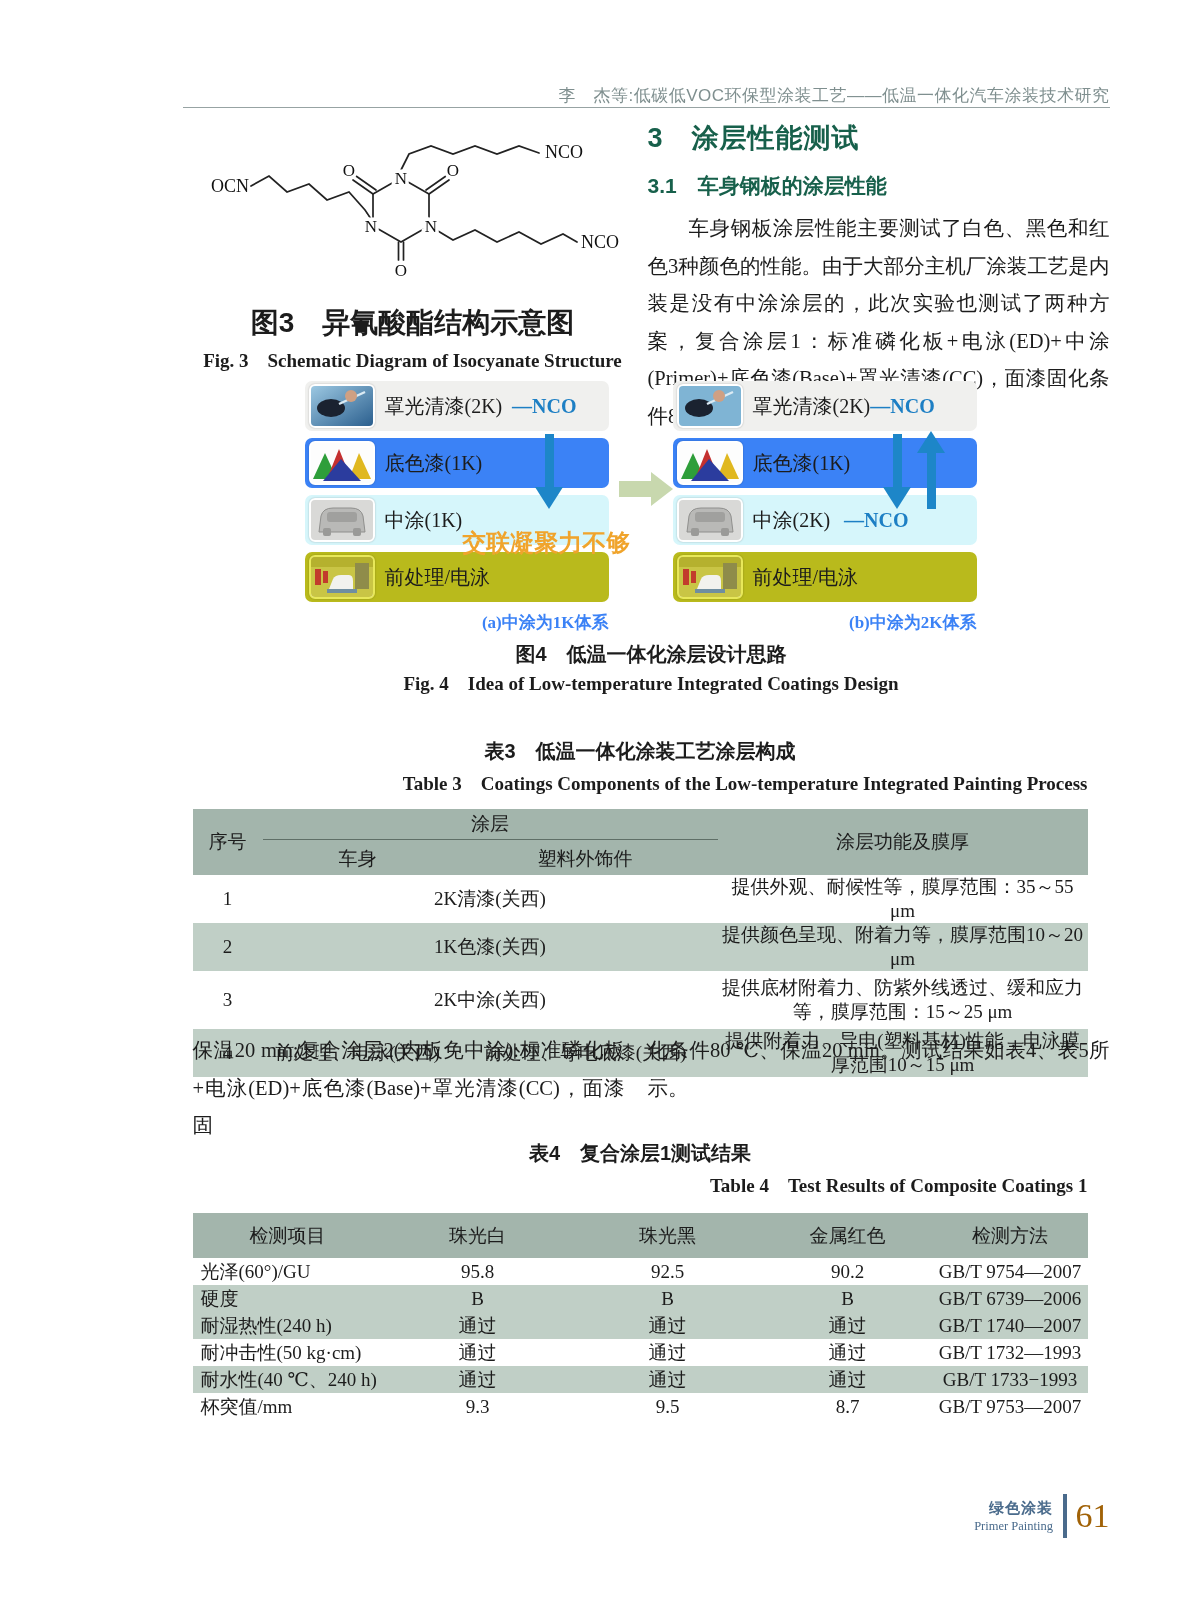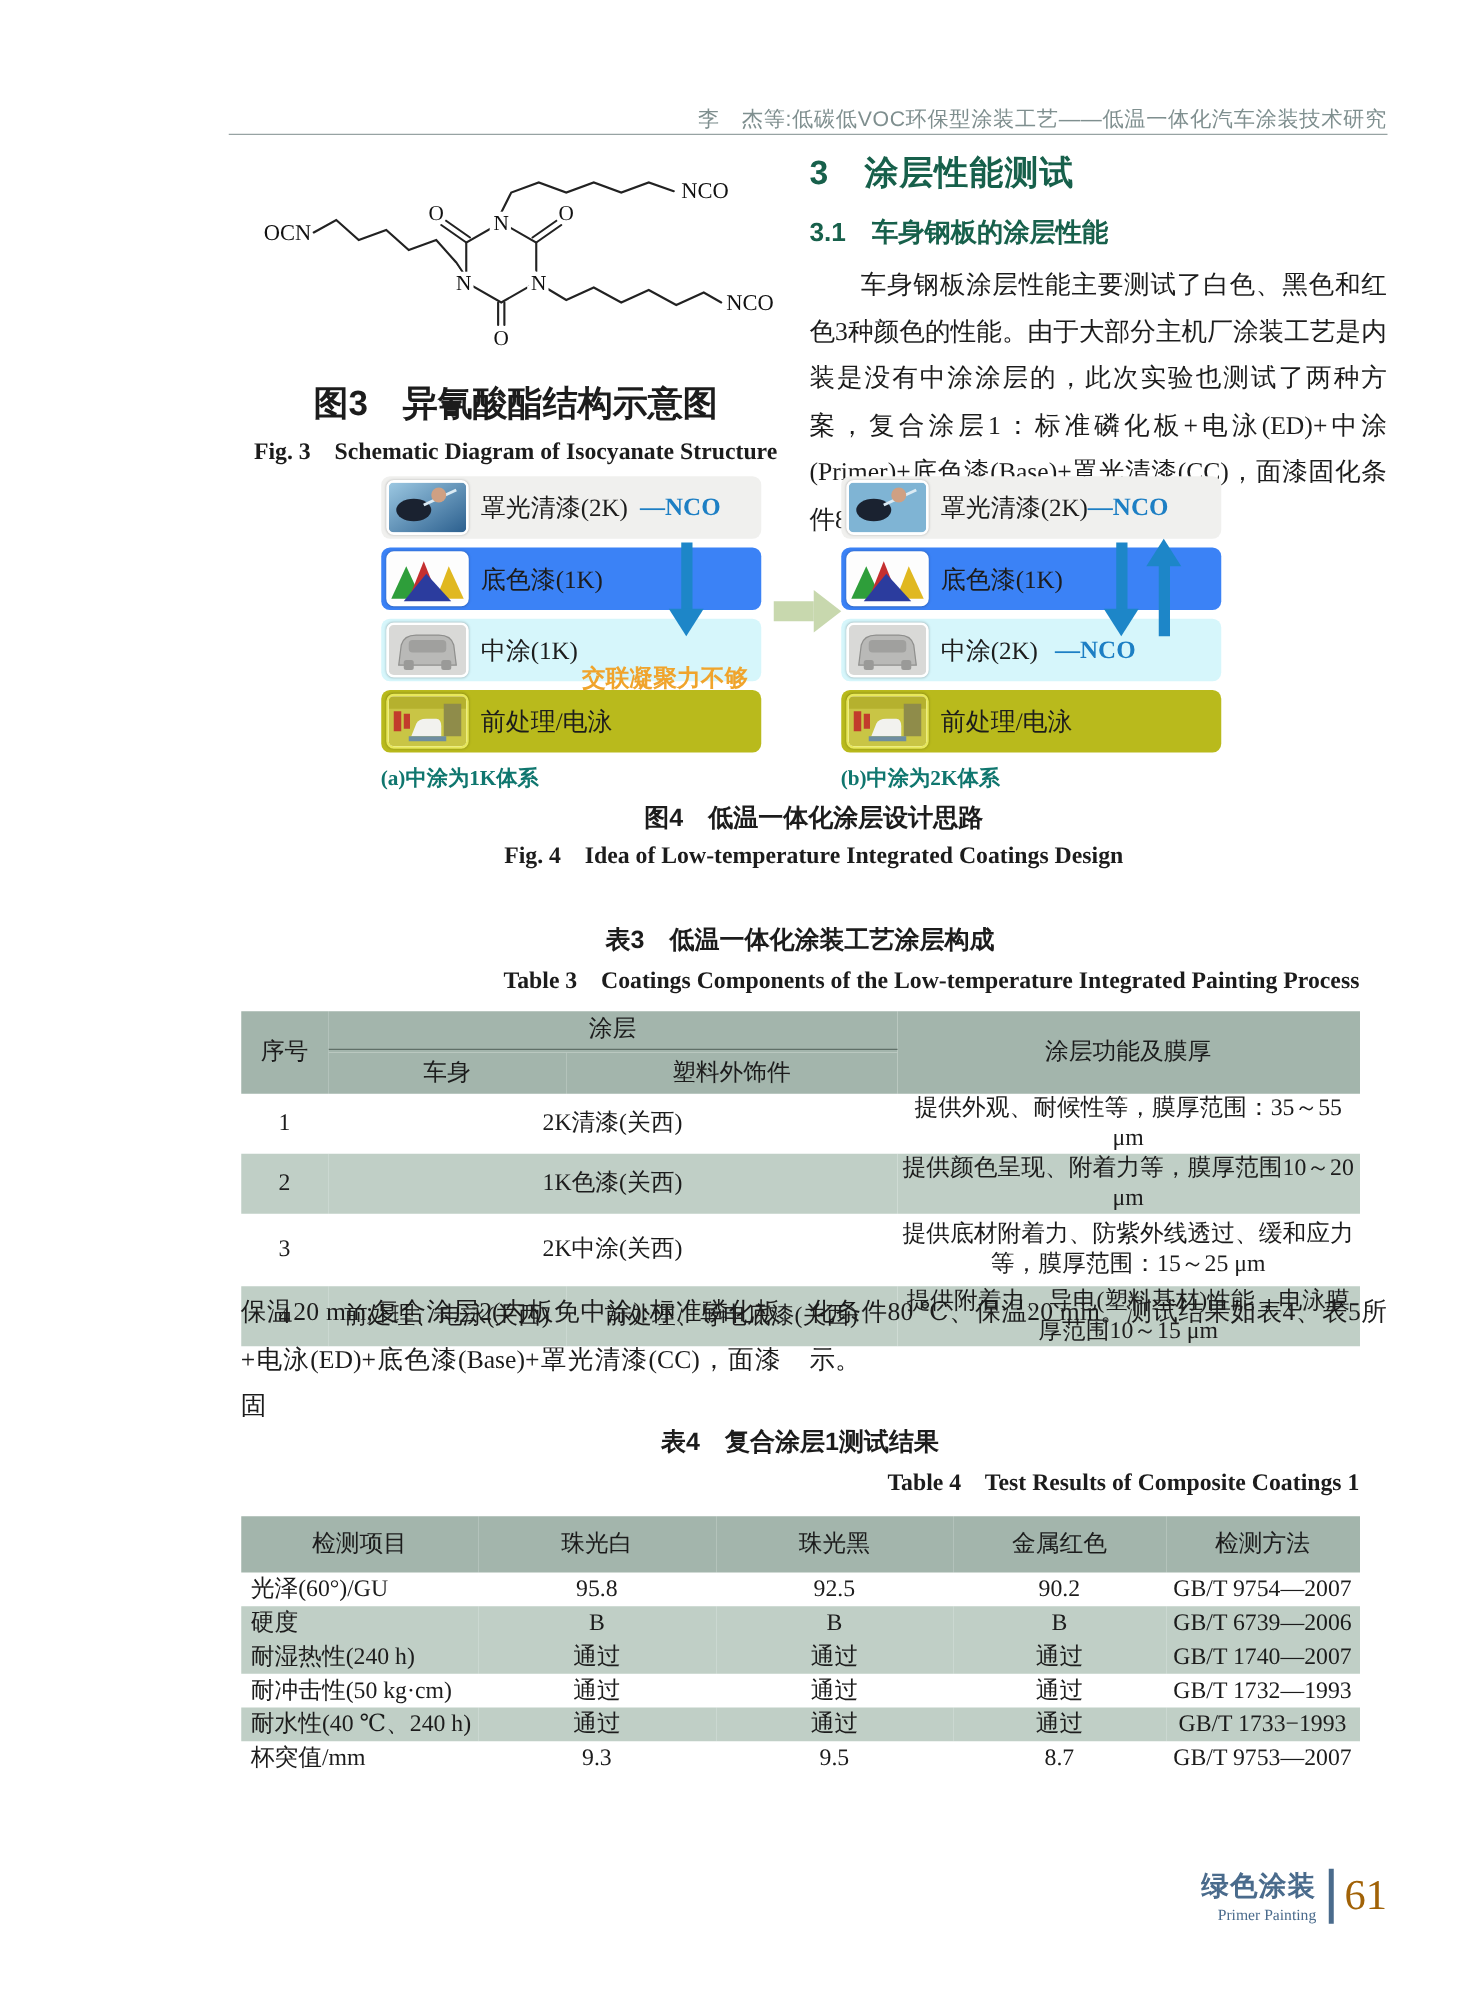--- a/index.html
+++ b/index.html
@@ -37,36 +37,36 @@
   .stack { position:absolute; top:8px; width:304px; }
   .stack-a { left:112px; } .stack-b { left:480px; }
   .frow { display:flex; align-items:center; height:50px; border-radius:7px; margin-bottom:7px; padding:3px 6px 3px 4px; }
   .frow .thumb { flex:none; width:66px; height:44px; border-radius:6px; overflow:hidden;
     border:2px solid #ffffff; box-shadow:0 0 2px rgba(0,0,0,.25); margin-right:10px; background:#fff; }
   .frow .thumb svg { display:block; }
   .frow-label { font-size:20px; white-space:nowrap; }
   .r1 { background:#f0f0ee; } .r2 { background:#3b82f6; } .r3 { background:#d6f6fb; }
   .r4 { background:#b9ba1c; } .r4 .thumb { border-color:#e8e85a; }
   .anno-nco { margin-left:auto; color:#1d7fc4; font-weight:bold; font-size:20px; white-space:nowrap; }
-  .anno-warn { margin-left:auto; color:#f0a42c; font-weight:bold; font-size:19px; white-space:nowrap;
+  .anno-warn { margin-left:auto; color:#f0a42c; font-weight:bold; font-size:24px; white-space:nowrap;
     font-family:"Liberation Sans","DejaVu Sans",sans-serif;margin-top:45px; }
   .pr-a1 { padding-right:26px; } .pr-b1 { padding-right:36px; } .pr-b3 { padding-right:62px; } .pr-a3 { padding-right:4px; }
   
   .shaft { position:absolute; width:9px; background:#1d86c8; }
   .head-down { position:absolute; width:0; height:0; border-left:14px solid transparent;
     border-right:14px solid transparent; border-top:22px solid #1d86c8; }
   .head-up { position:absolute; width:0; height:0; border-left:14px solid transparent;
     border-right:14px solid transparent; border-bottom:22px solid #1d86c8; }
   
   .big-arrow { position:absolute; left:426px; top:99px; }
   .big-arrow .bar { position:absolute; left:0; top:9px; width:32px; height:16px; background:#c8d8ae; }
   .big-arrow .tip { position:absolute; left:32px; top:0; width:0; height:0;
     border-top:17px solid transparent; border-bottom:17px solid transparent; border-left:22px solid #c8d8ae; }
-  .sub-cap { position:absolute; top:238px; width:304px; text-align:left;
-    color:#0f766e; font-size:17px; font-weight:bold; }
+  .sub-cap { position:absolute; top:238px; width:304px; text-align:right;
+    color:#3b82f6; font-size:17px; font-weight:bold; }
   .sub-cap-a { left:112px; } .sub-cap-b { left:480px; }
   .fig4-cap-cn { position:absolute; top:268px; width:100%; text-align:center; font-size:20px;
     font-weight:bold; font-family:"Liberation Sans","DejaVu Sans",sans-serif; }
   .fig4-cap-en { position:absolute; top:298px; width:100%; text-align:center; font-size:19px; font-weight:bold; }
 
   
   .tbl-title-cn { text-align:center; font-size:20px; font-weight:bold;
     font-family:"Liberation Sans","DejaVu Sans",sans-serif; }
   .tbl-title-en { text-align:right; font-size:19px; font-weight:bold; margin-top:6px; }
   table { border-collapse:collapse; width:895px; font-size:19px; }
@@ -86,21 +86,21 @@
   .t4 td { height:27px; }
   .t4 td:first-child { text-align:left; padding-left:8px; }
 
   
   .cont-left { position:absolute; left:140px; top:1032px; width:432px; font-size:20.5px; line-height:37.6px; text-align:justify; }
   .cont-right { position:absolute; left:595px; top:1032px; width:462px; font-size:20.5px; line-height:37.6px; text-align:justify; }
 
   
   .footer { position:absolute; left:857px; top:1494px; width:200px; display:flex; align-items:center; justify-content:flex-end; }
   .footer .jn { text-align:right; color:#4a6b8c; }
-  .footer .jn-cn { font-size:22px; font-weight:bold; font-family:Liberation Serif, serif; letter-spacing:1px; }
+  .footer .jn-cn { font-size:15px; font-weight:bold; font-family:Liberation Serif, serif; letter-spacing:1px; }
   .footer .jn-en { font-size:12.5px; margin-top:1px; }
   .footer .vbar { width:3.5px; height:44px; background:#4a6b8c; margin:0 9px 0 10px; }
   .footer .pnum { font-size:34px; color:#a16207;text-align:right; }
 </style>
 </head>
 <body>
 
 <div class="page">
 
   <div class="running-head">李　杰等:低碳低VOC环保型涂装工艺——低温一体化汽车涂装技术研究</div>

